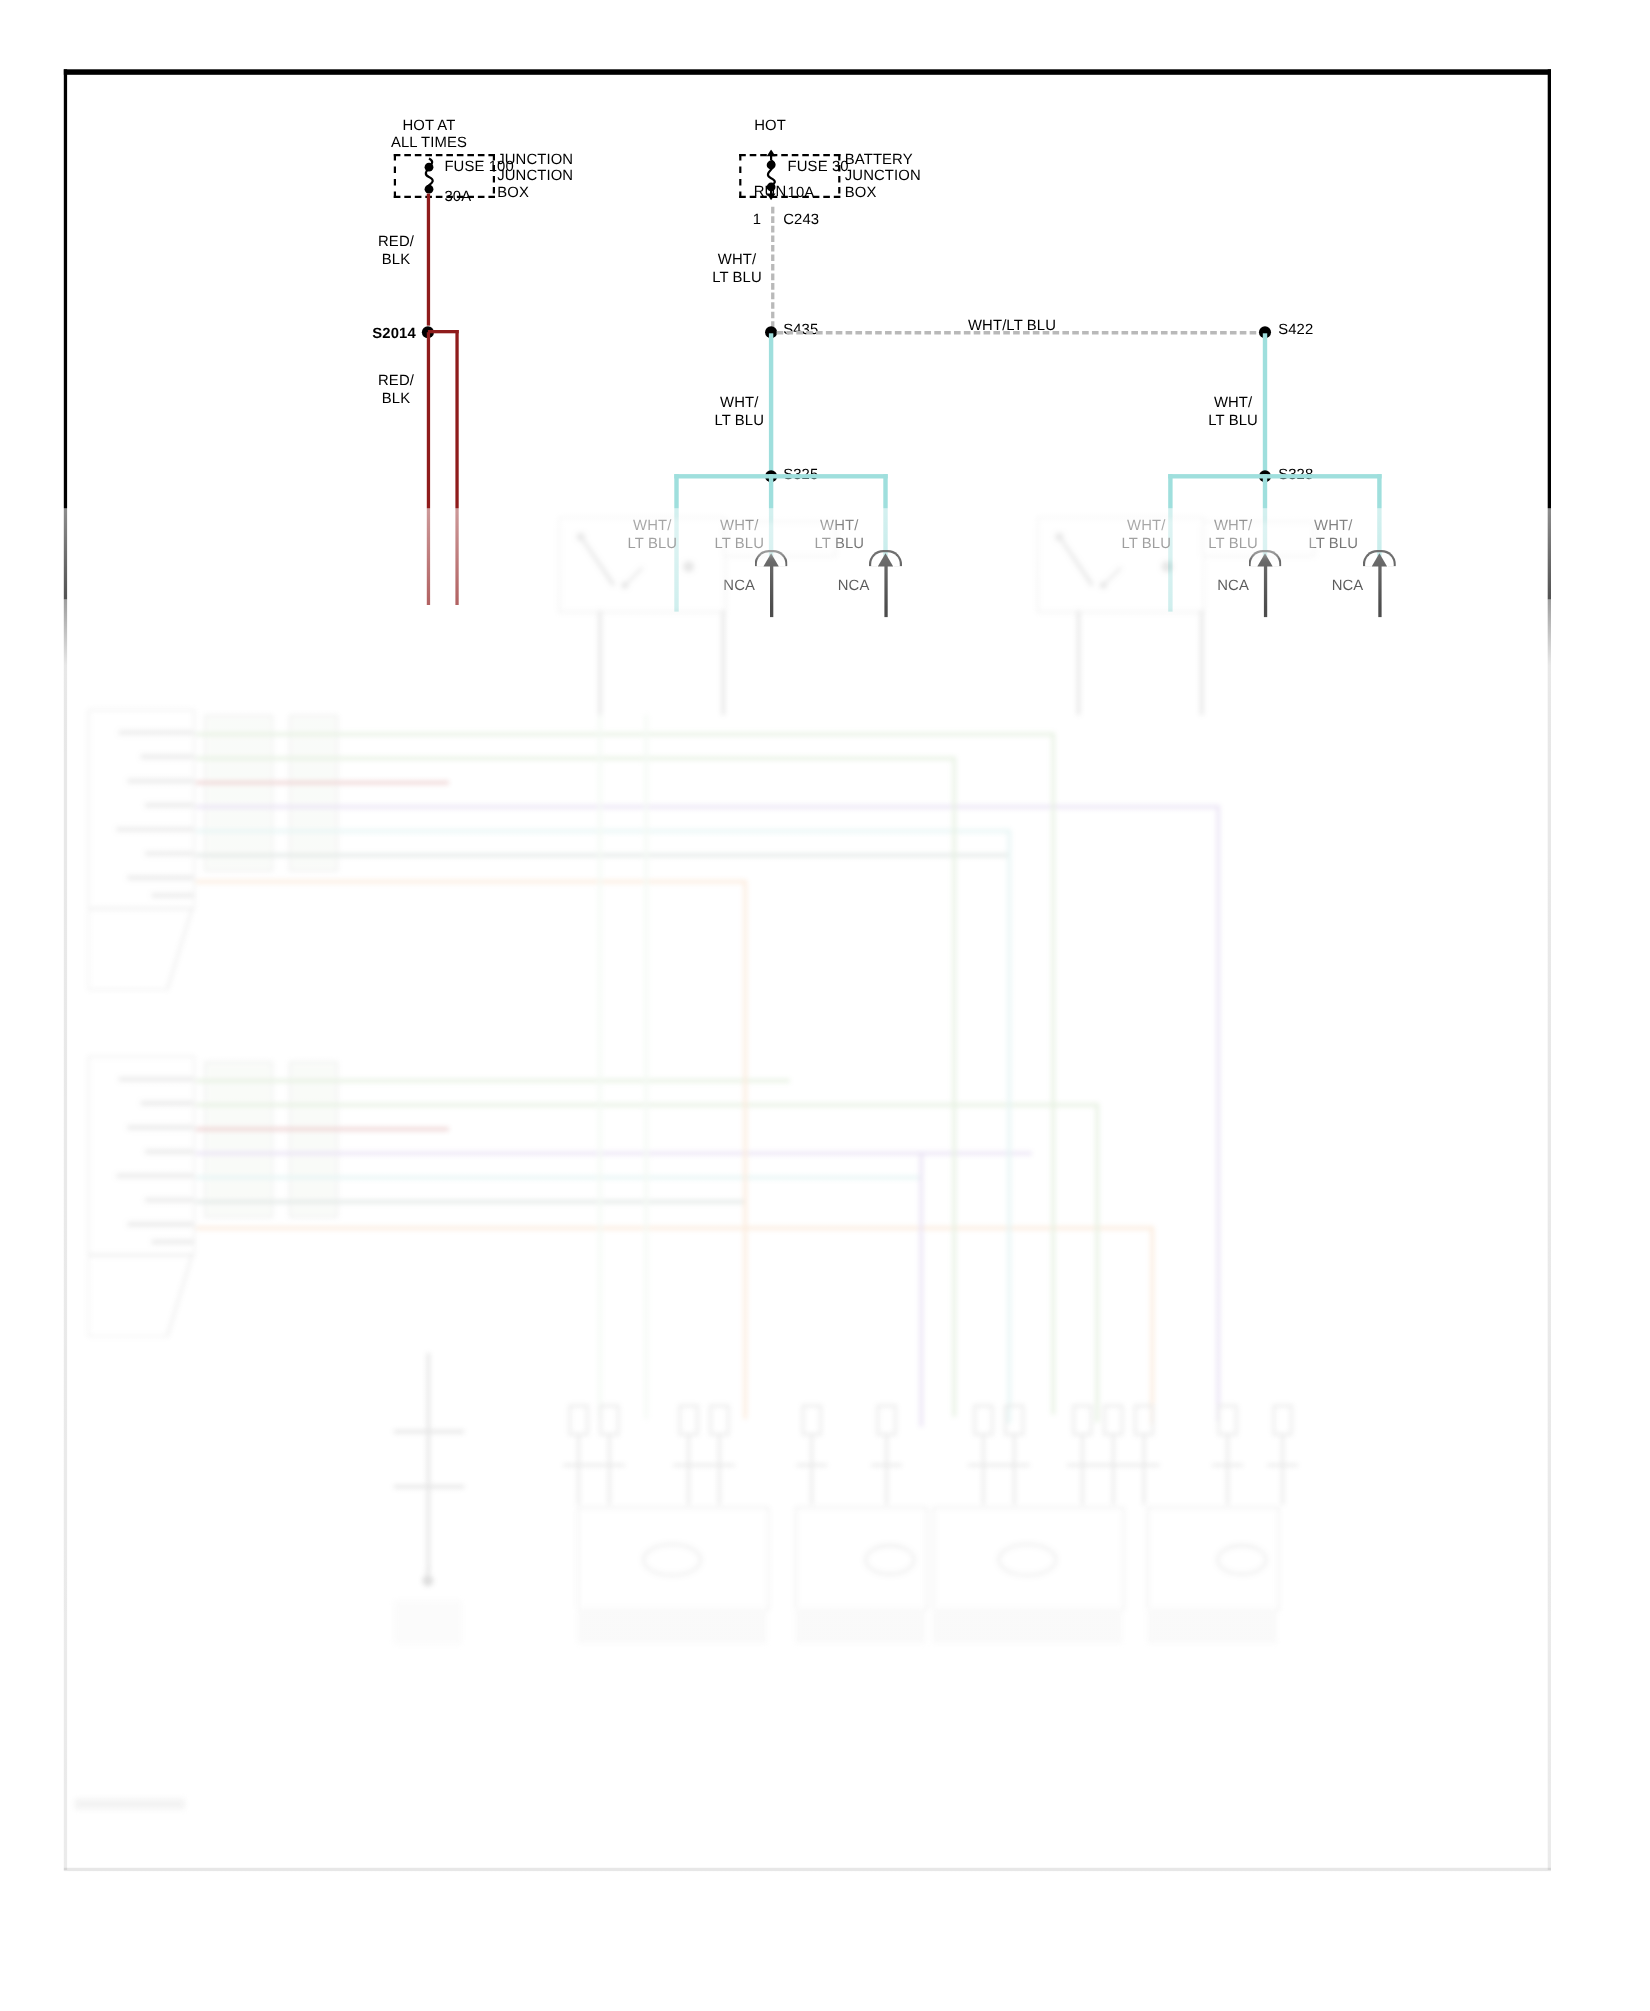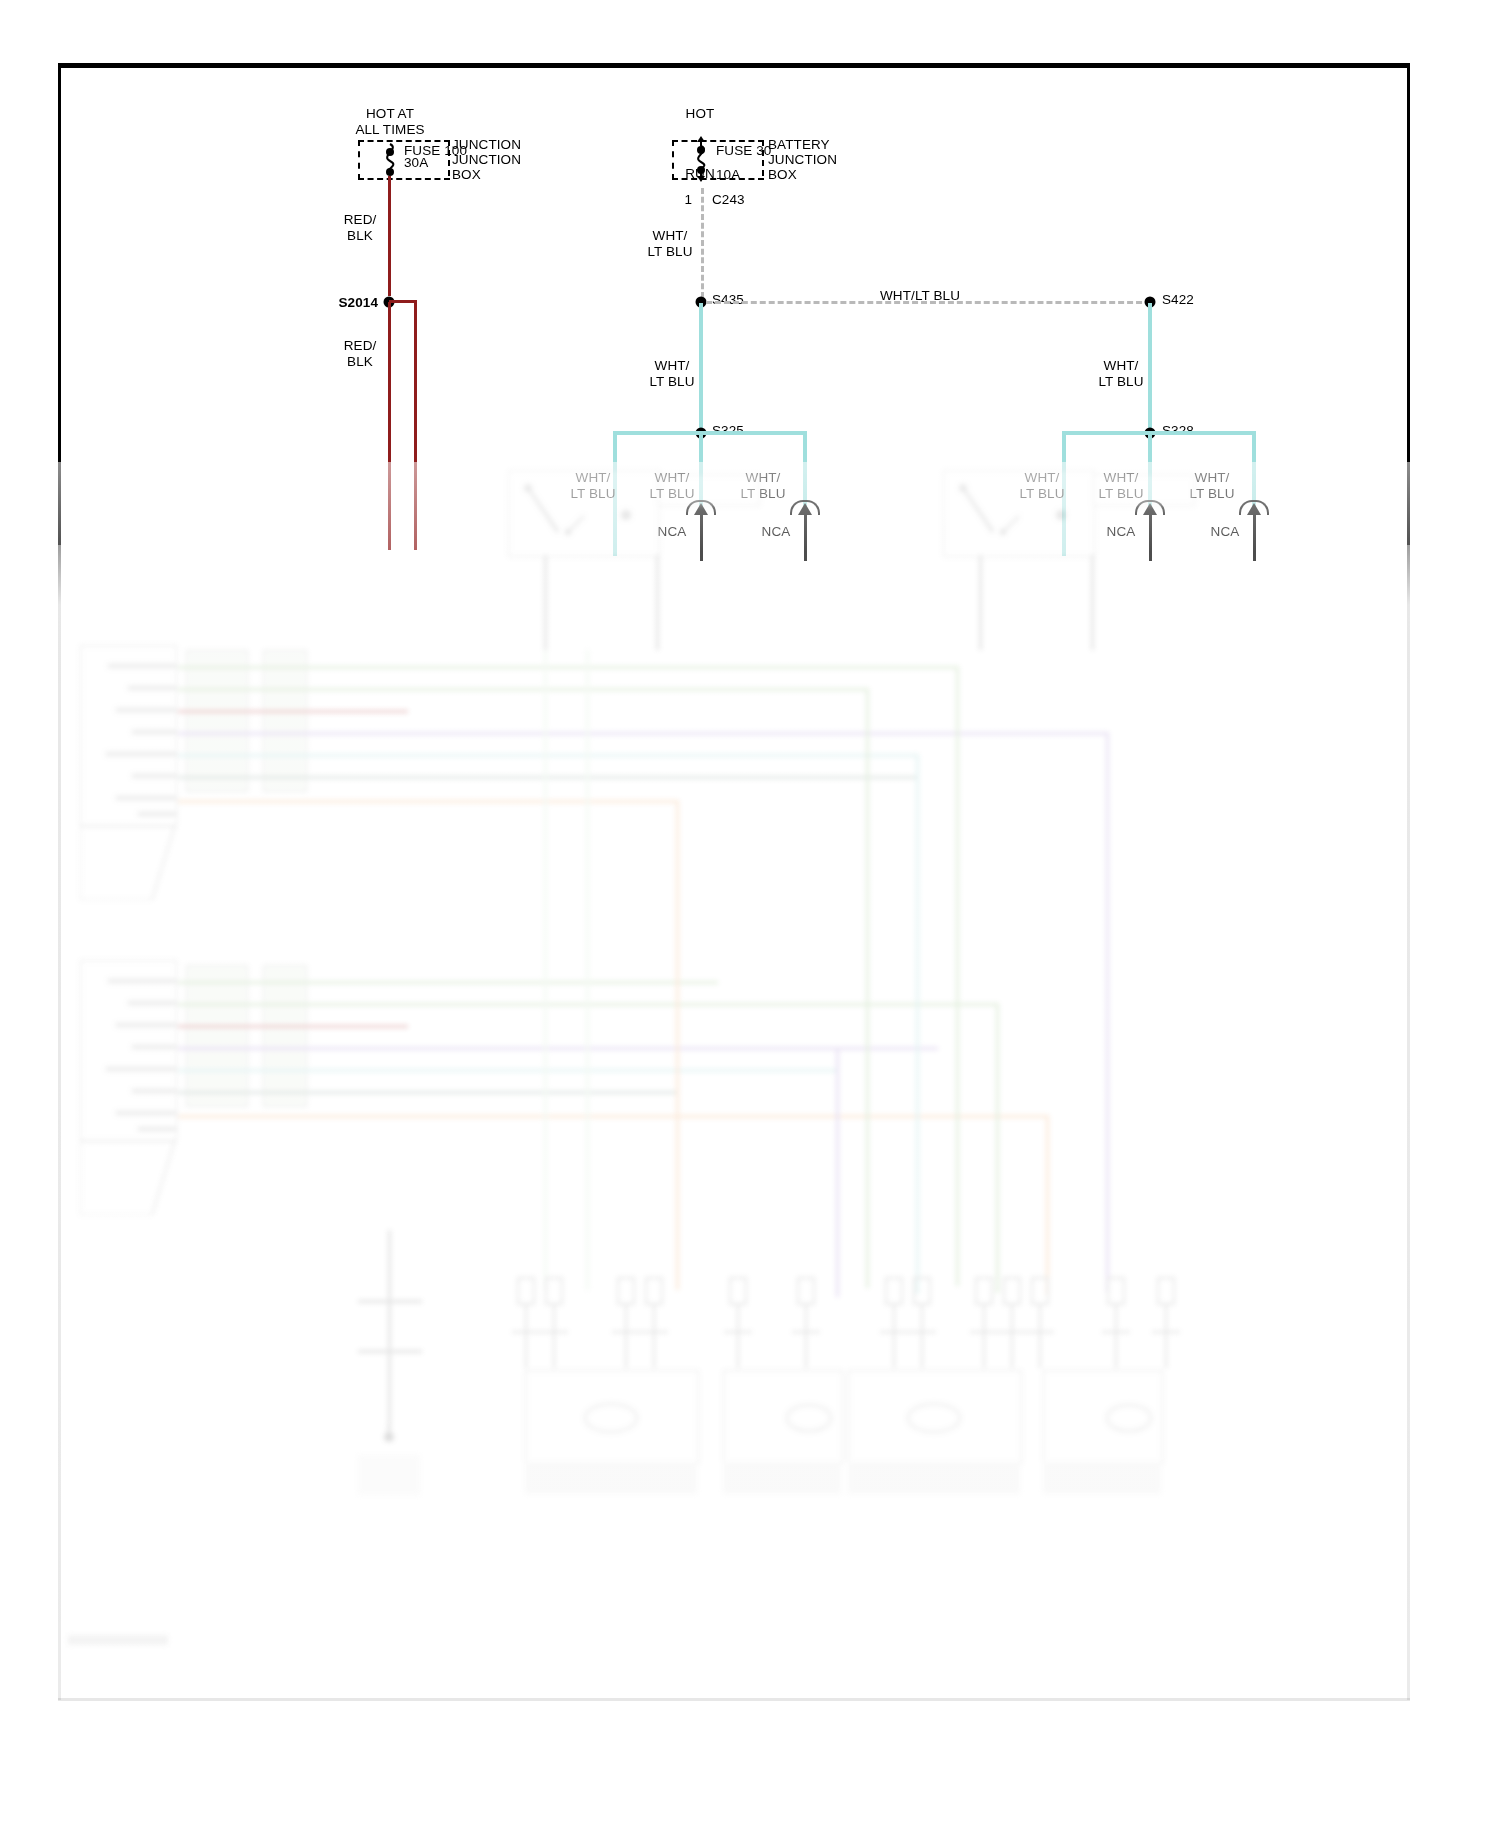--- a/index.html
+++ b/index.html
@@ -75,21 +75,21 @@
   <div class="fusebox" style="left:358px;top:140px;width:90px;height:36px;"></div>
   <div class="fuse-dashright" style="left:448px;top:140px;height:36px;"></div>
 
   <svg style="position:absolute;left:378px;top:140px;" width="26" height="36">
     <path d="M12 4 C 22 9, 2 16, 12 21 C 22 26, 6 29, 12 32" stroke="#000" stroke-width="2" fill="none"></path>
   </svg>
   <div class="node" style="left:390px;top:152px;width:8px;height:8px;"></div>
   <div class="node" style="left:390px;top:172px;width:8px;height:8px;"></div>
 
   <div class="lbl" style="left:404px;top:143px;">FUSE 100</div>
-  <div class="lbl" style="left:404px;top:155px;">30A</div>
+  <div class="lbl" style="left:404px;top:171px;">30A</div>
 
   <div class="lbl" style="left:452px;top:137px;">JUNCTION</div>
   <div class="lbl" style="left:452px;top:152px;">JUNCTION</div>
   <div class="lbl" style="left:452px;top:167px;">BOX</div>
 
   <div class="wire w-red" style="left:388px;top:176px;width:3px;height:120px;"></div>
   <div class="lbl c" style="left:360px;top:212px;">RED/</div>
   <div class="lbl c" style="left:360px;top:228px;">BLK</div>
 
   <div class="node" style="left:389px;top:302px;"></div>

